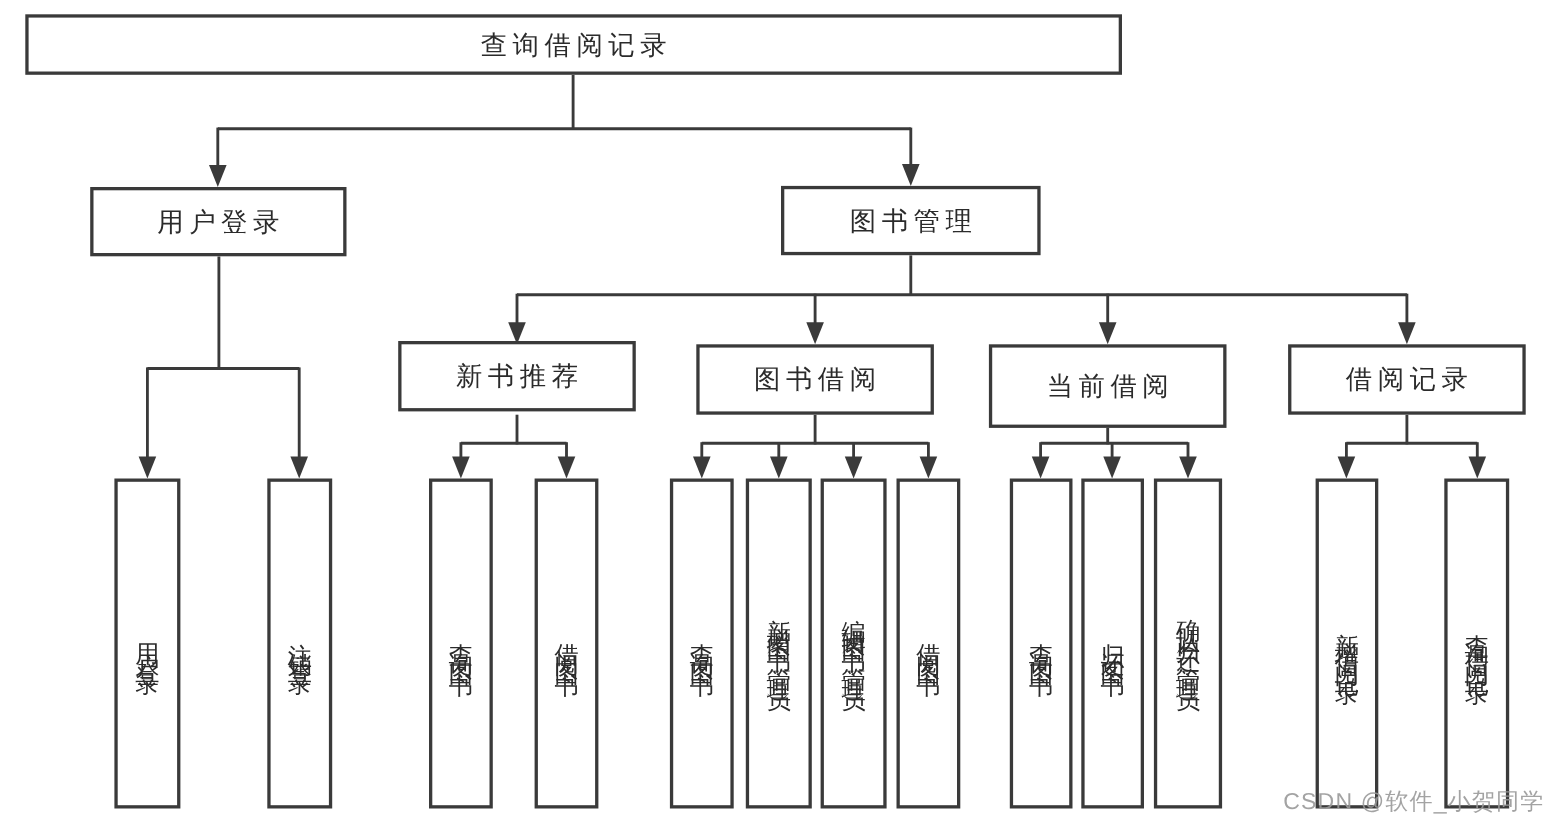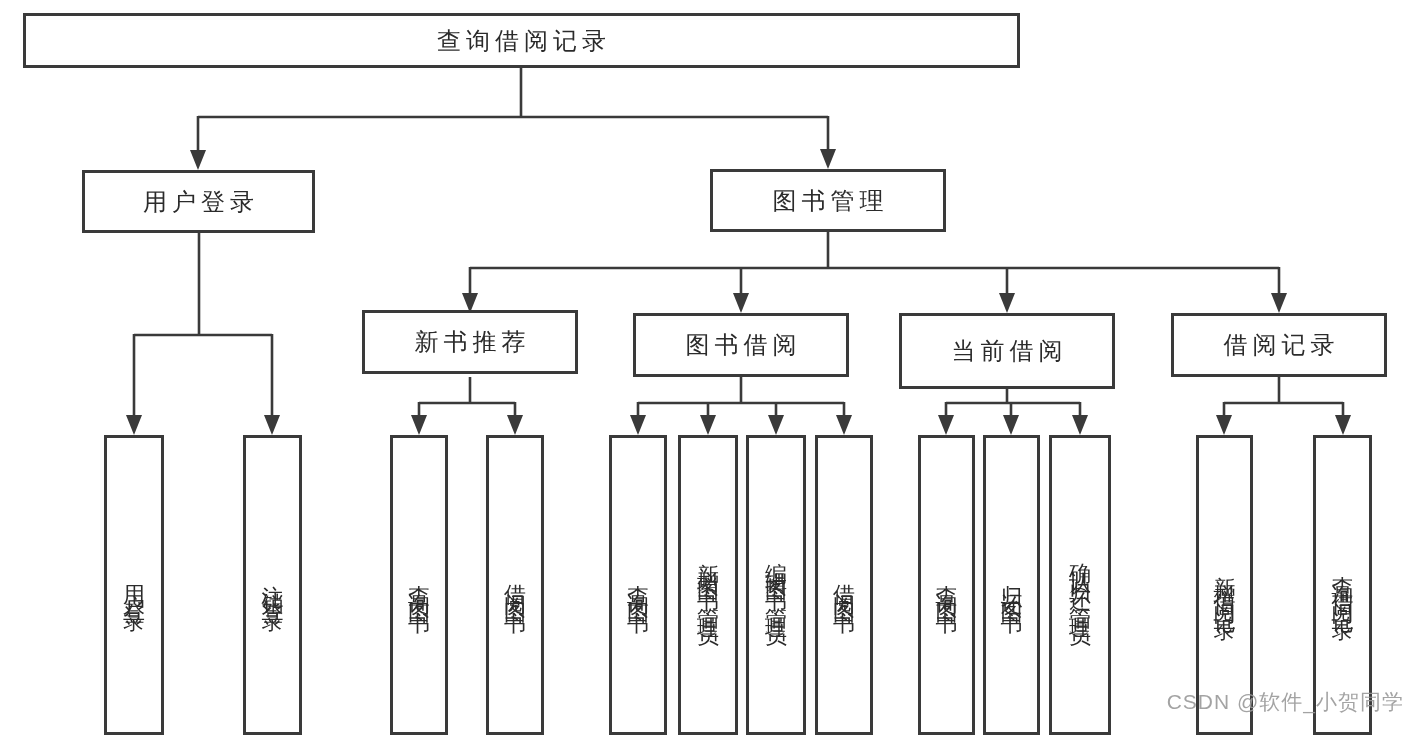--- a/index.html
+++ b/index.html
@@ -12,21 +12,21 @@
     position:absolute; box-sizing:border-box; background:#ffffff;
     border:3px solid #3a3a3a; display:flex; align-items:center; justify-content:center;
   }
   .node span { color:#2b2b2b; white-space:nowrap; }
   .h span { font-size:24px; letter-spacing:5px; text-indent:5px; }
   .v span {
     writing-mode:vertical-lr; text-orientation:mixed;
     font-size:22px; letter-spacing:9px; line-height:1;
   }
   #watermark {
-    position:absolute; right:1px; top:688px; font-size:21px;
+    position:absolute; right:1px; top:714px; font-size:21px;
     color:#9a9a9a; opacity:0.9; letter-spacing:1px;
   }
 </style>
 </head>
 <body>
 
 <div id="stage">
 
   <svg id="connectors" viewBox="0 0 1405 747" xmlns="http://www.w3.org/2000/svg" aria-hidden="true">
     <g stroke="#3a3a3a" stroke-width="2.6" fill="none">

